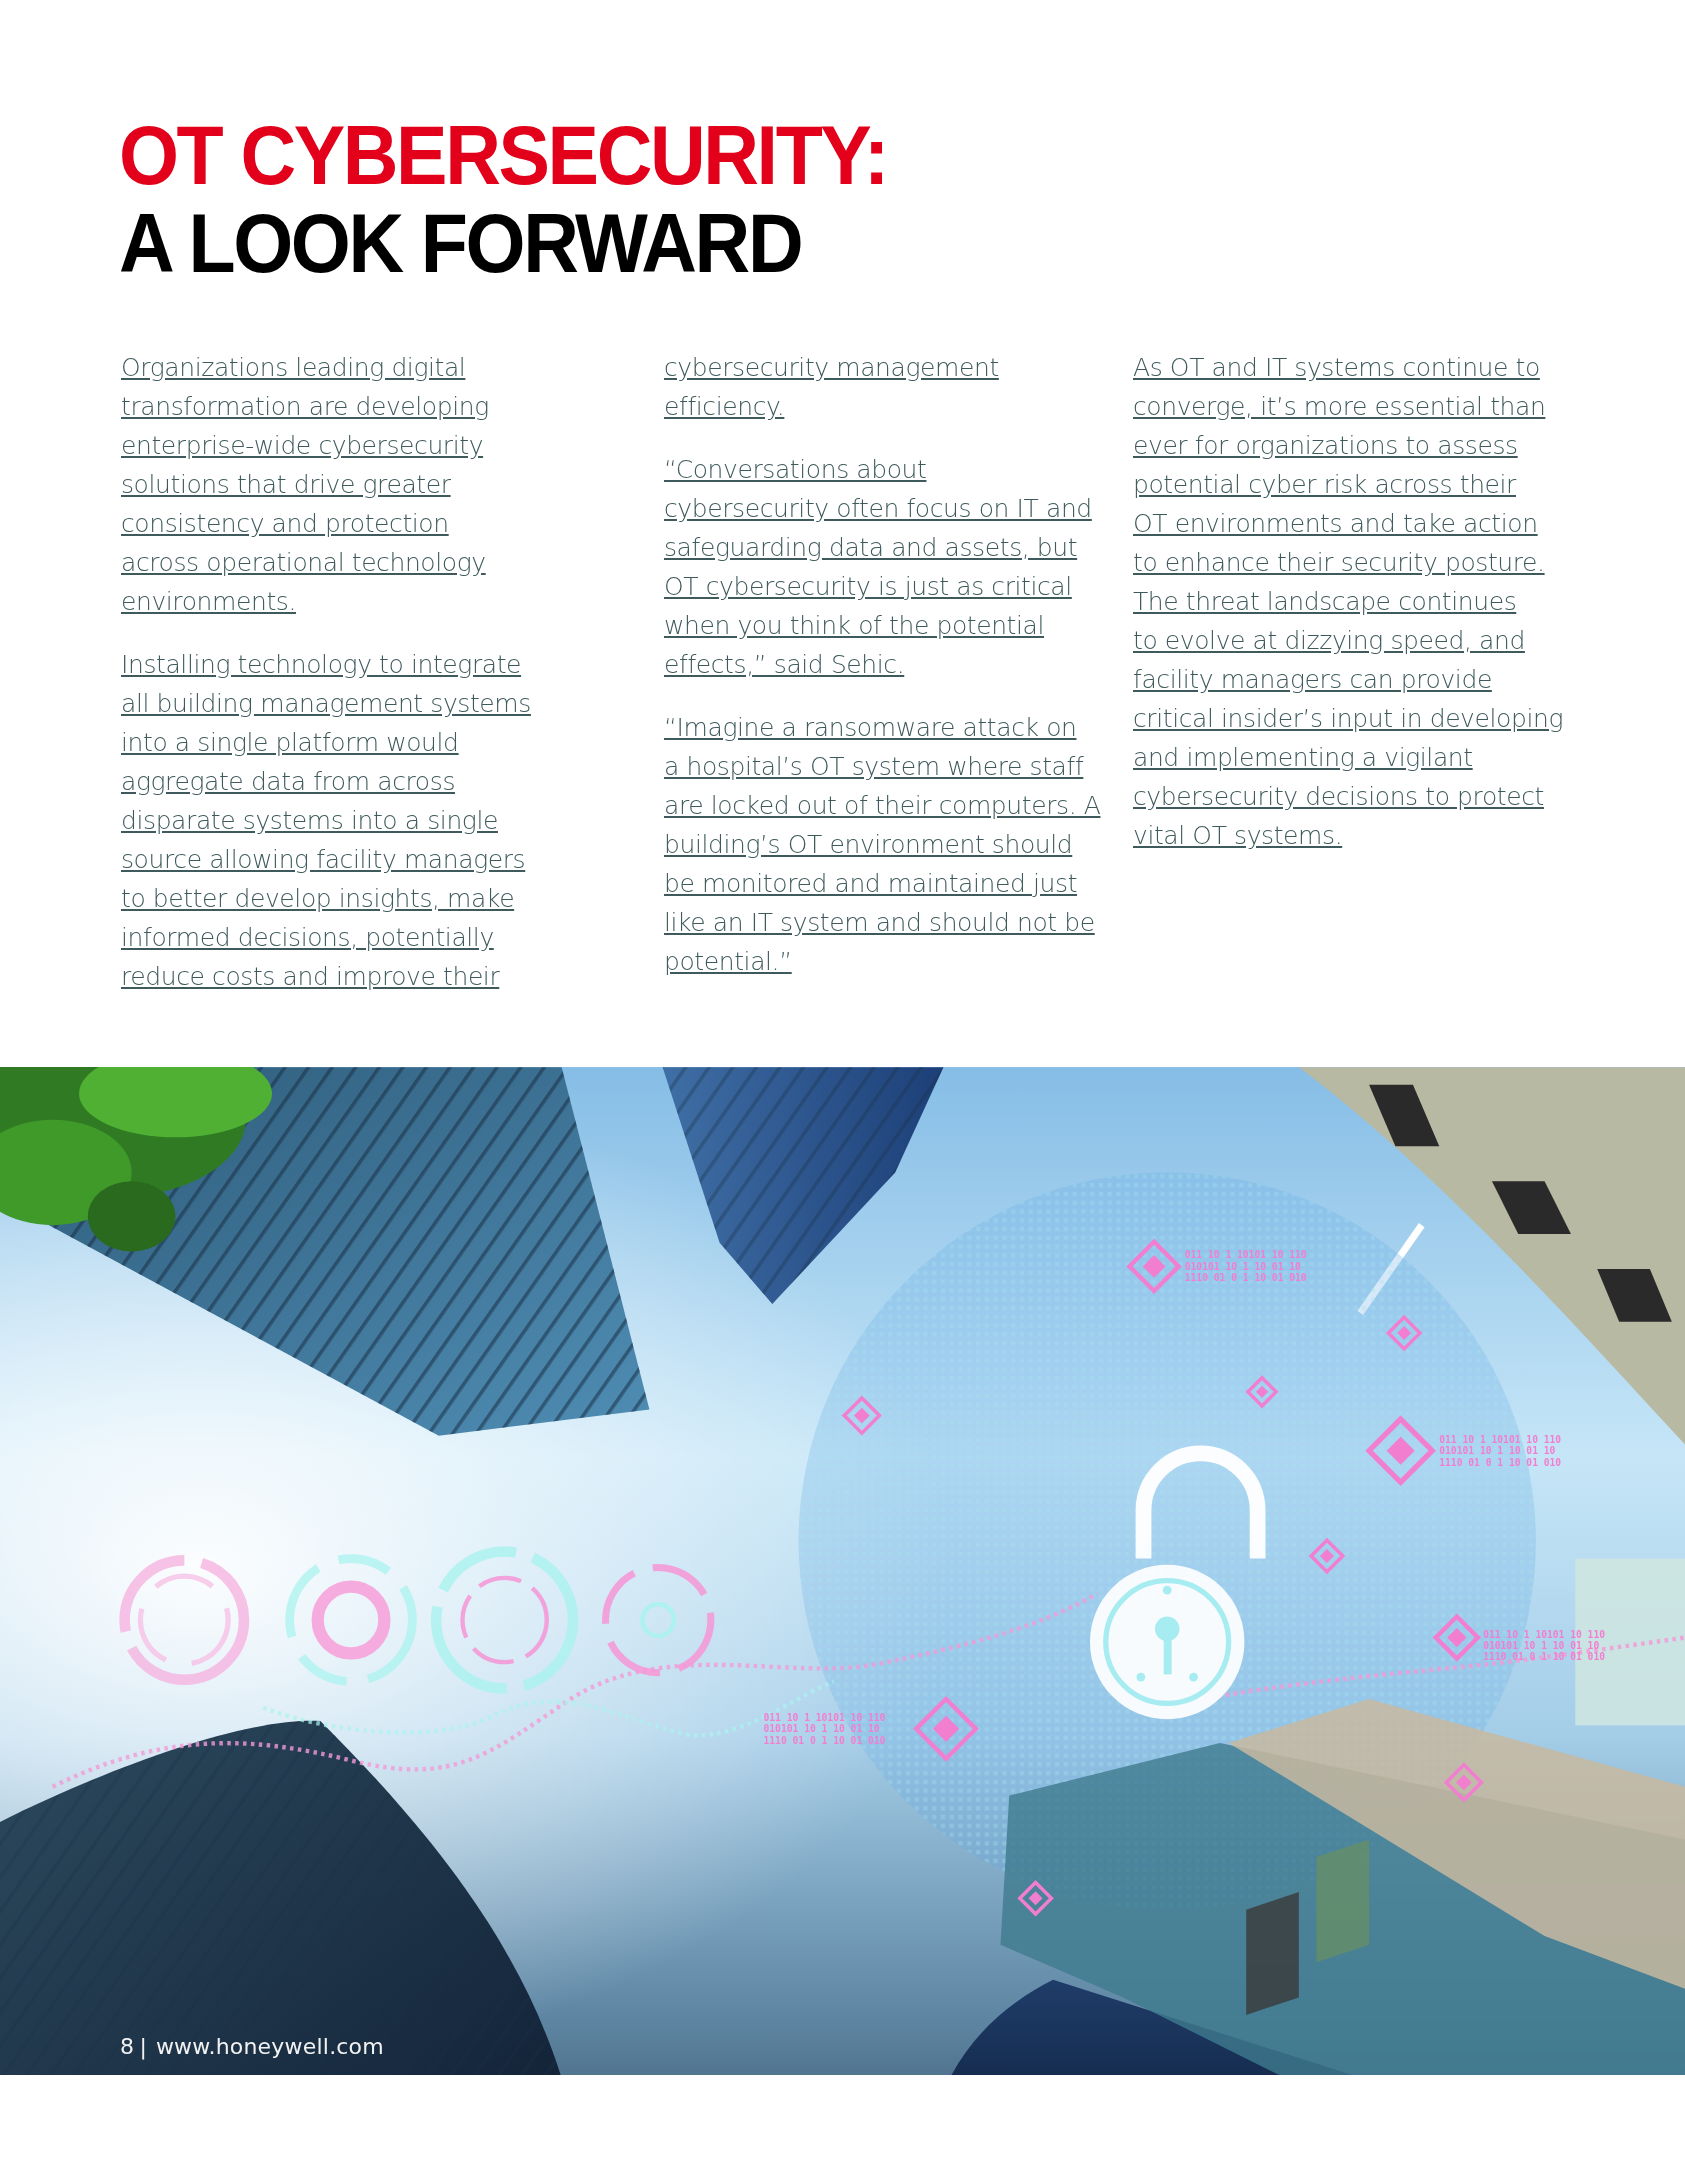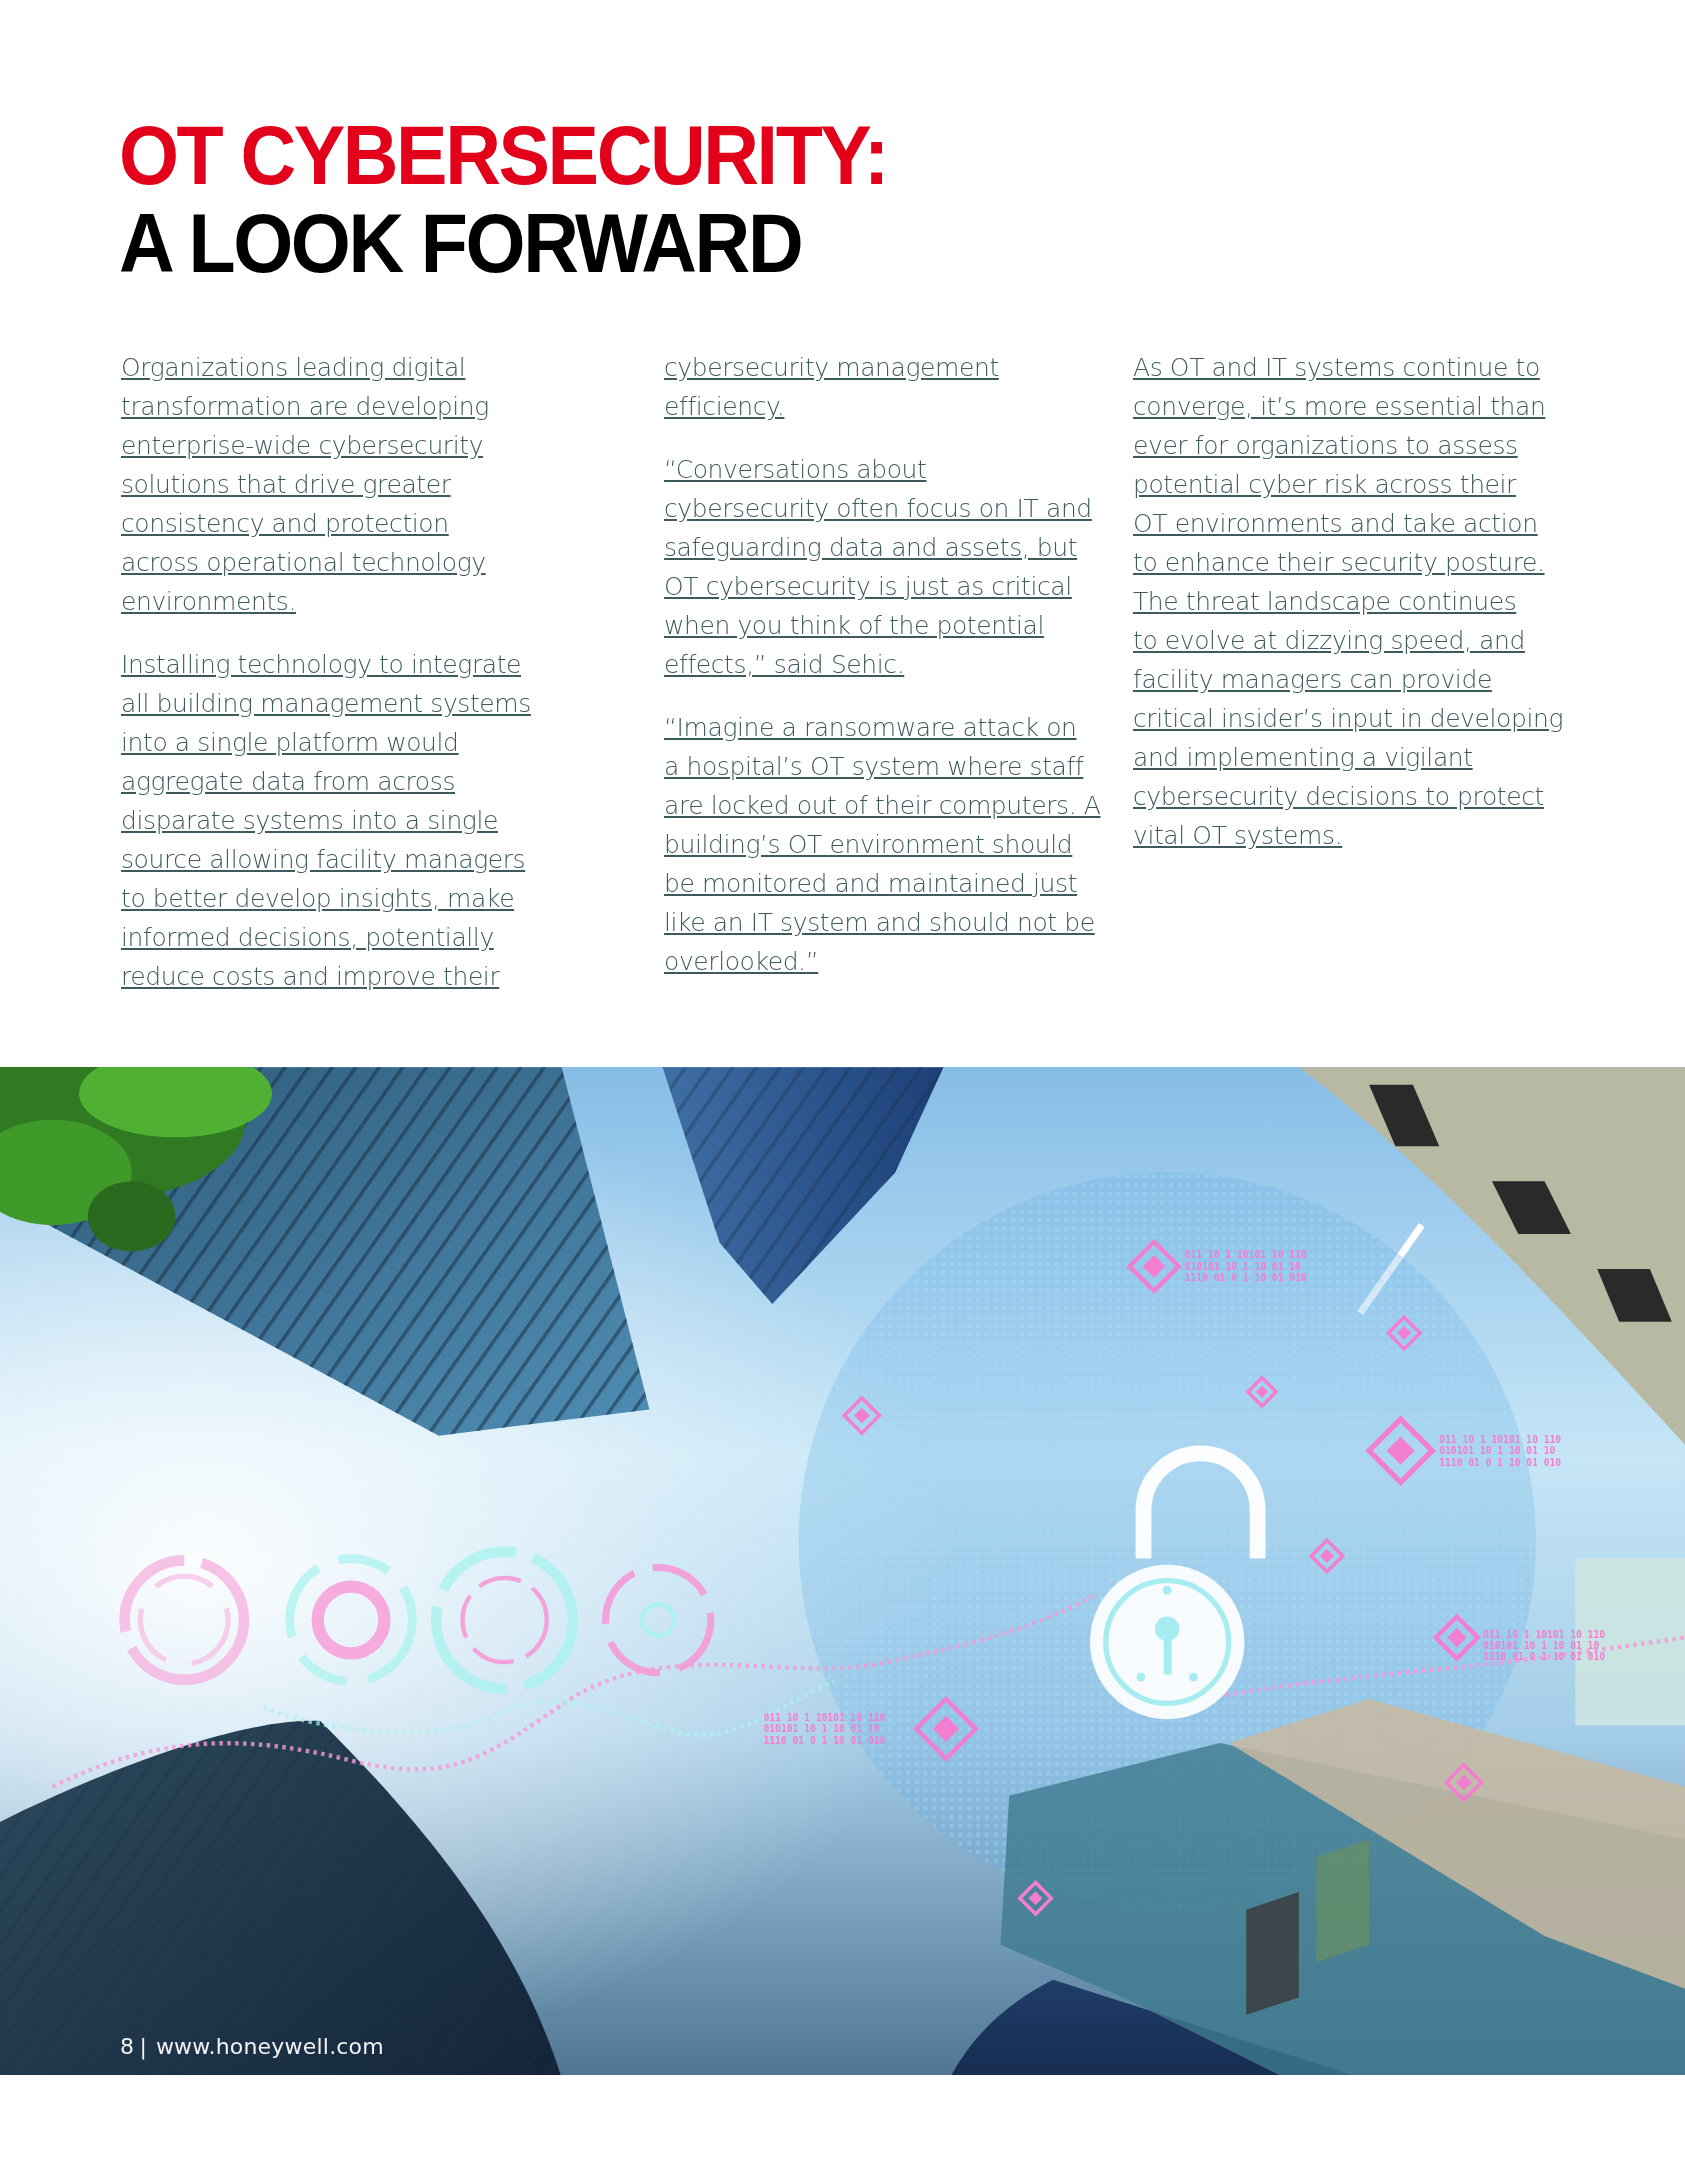--- a/index.html
+++ b/index.html
@@ -87,21 +87,21 @@
     <span class="ln">when you think of the potential</span>
     <span class="ln">effects,” said Sehic.</span>
   </p>
   <p>
     <span class="ln">“Imagine a ransomware attack on</span>
     <span class="ln">a hospital’s OT system where staff</span>
     <span class="ln">are locked out of their computers. A</span>
     <span class="ln">building’s OT environment should</span>
     <span class="ln">be monitored and maintained just</span>
     <span class="ln">like an IT system and should not be</span>
-    <span class="ln">overlooked.”</span>
+    <span class="ln">potential.”</span>
   </p>
 </div>
 
 <div class="col" id="col3">
   <p>
     <span class="ln">As OT and IT systems continue to</span>
     <span class="ln">converge, it’s more essential than</span>
     <span class="ln">ever for organizations to assess</span>
     <span class="ln">potential cyber risk across their</span>
     <span class="ln">OT environments and take action</span>

